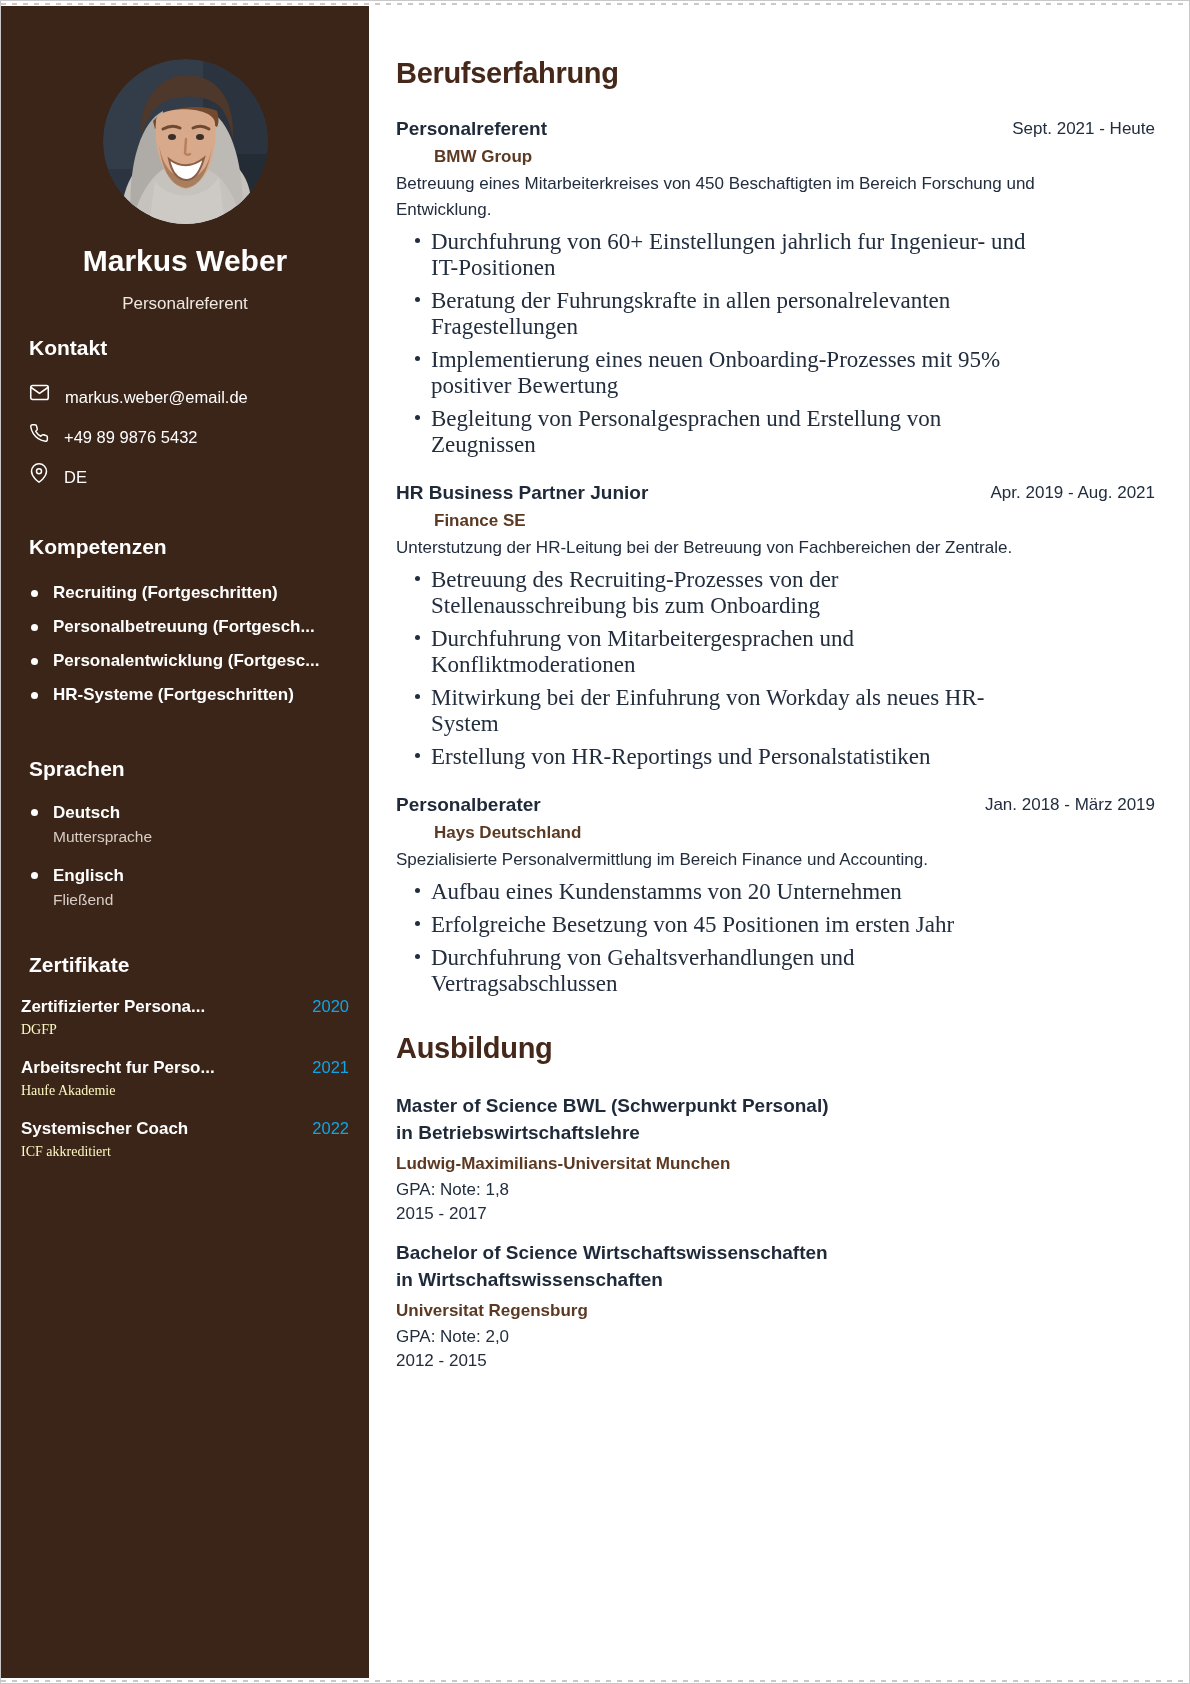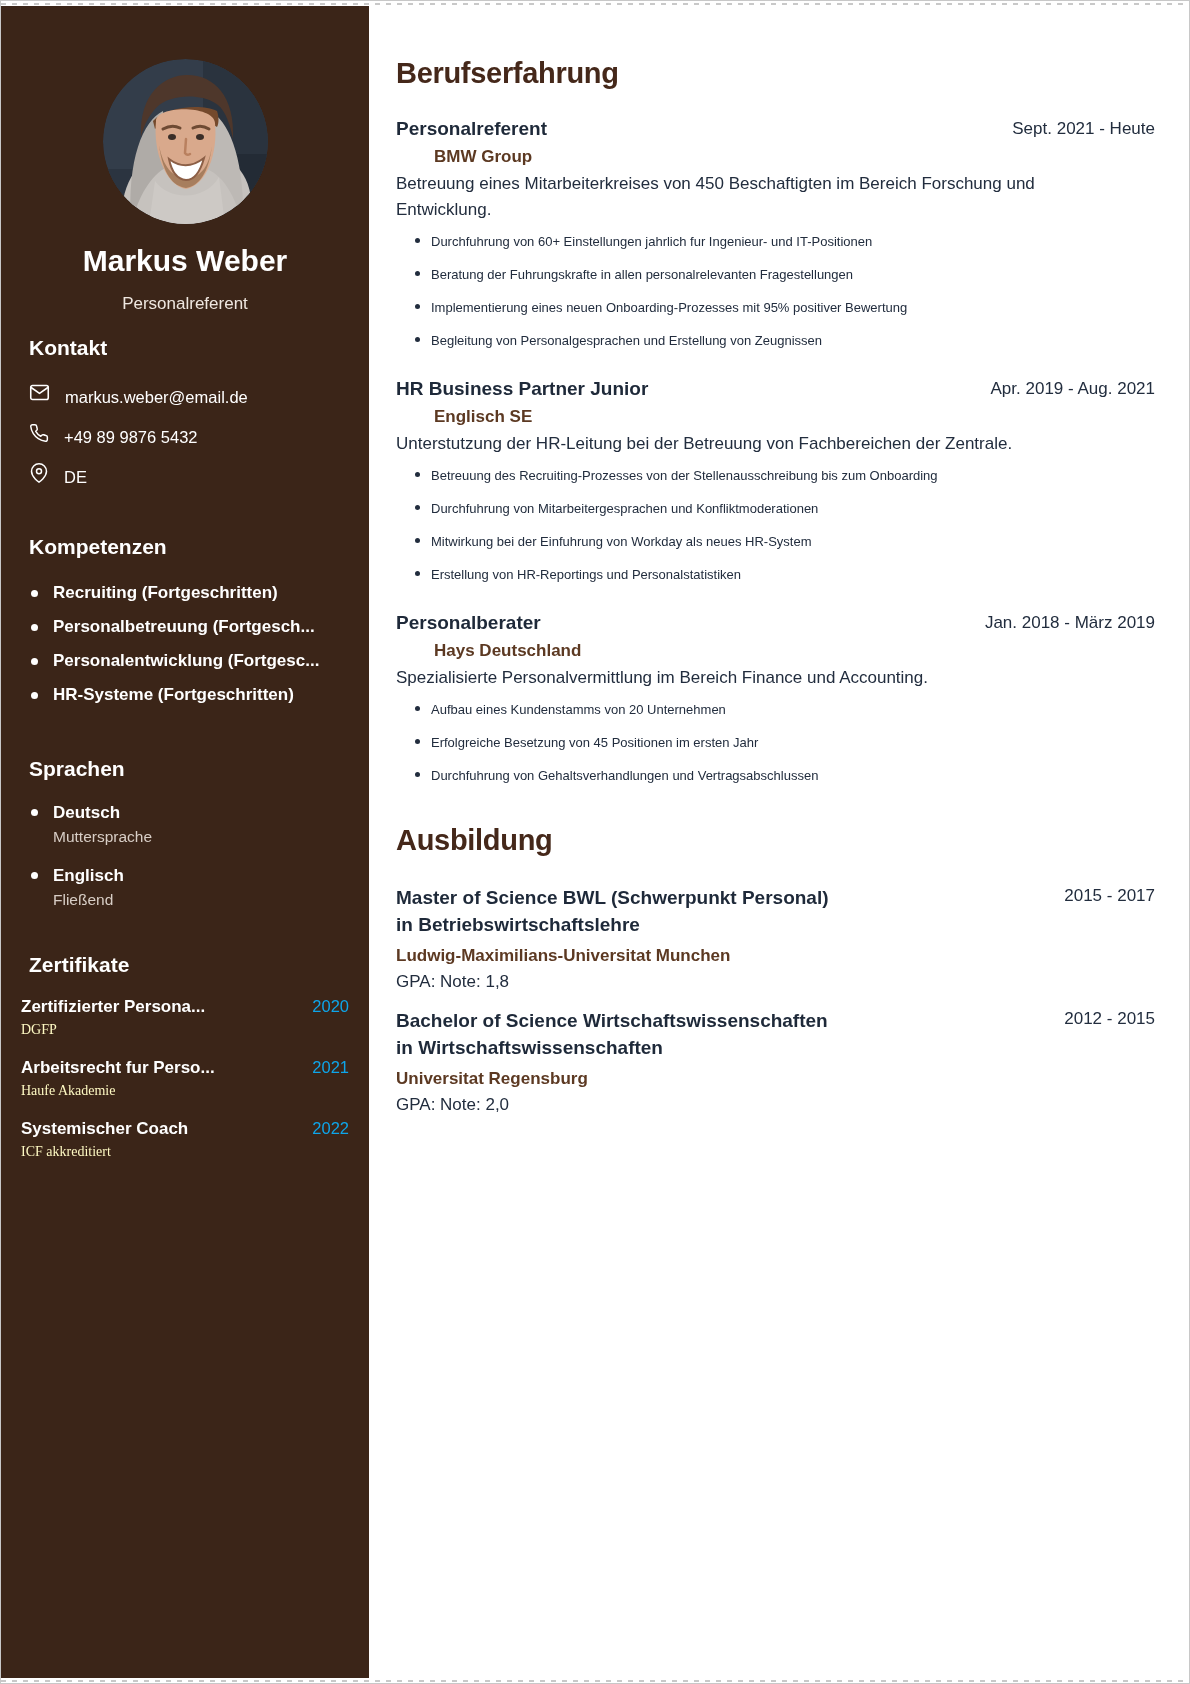--- a/index.html
+++ b/index.html
@@ -64,24 +64,24 @@
   .section-edu { margin-top:34px; }
 
   .job { margin-bottom:23px; }
   .job-head { display:flex; justify-content:space-between; align-items:flex-start; }
   .job-title { font-size:19px; font-weight:700; color:#1E2939; line-height:24px; }
   .dates { font-size:17px; color:#222D3E; line-height:24px; white-space:nowrap; }
   .company { font-size:17px; font-weight:700; color:#5C3922; line-height:22px; margin-top:5px;margin-left:38px; }
   .desc { font-size:17px; line-height:26px; margin-top:3px; max-width:640px; color:#222D3E; }
   .bullets { list-style:none; margin:6px 0 0; padding:0; }
   .bullets li { position:relative; box-sizing:border-box; padding-left:35px; max-width:635px;
-                font-size:13px; line-height:26px; color:#222D3E; margin-bottom:7px; }
+                font-size:23px; line-height:26px; color:#222D3E; margin-bottom:7px;font-family:Liberation Serif, serif; }
   .bullets li::before { content:""; position:absolute; left:19px; top:9px; width:5px; height:5px; border-radius:50%; background:#222D3E; }
 
-  .edu { display:flex; justify-content:space-between; align-items:flex-start; margin-bottom:13px; }
+  .edu { display:flex; justify-content:flex-end; align-items:flex-start; margin-bottom:13px;flex-direction:column; }
   .degree { font-size:19px; font-weight:700; color:#1E2939; line-height:27px; white-space:pre-line; max-width:660px; }
   .school { font-size:17px; font-weight:700; color:#5C3922; line-height:23px; margin-top:6px; }
   .gpa { font-size:17px; color:#222D3E; line-height:24px; margin-top:3px; }
 </style>
 </head>
 <body>
 
 <div class="page">
   <div class="dash"></div>
   <div class="row">
@@ -223,21 +223,21 @@
           <li>Implementierung eines neuen Onboarding-Prozesses mit 95% positiver Bewertung</li>
           <li>Begleitung von Personalgesprachen und Erstellung von Zeugnissen</li>
         </ul>
       </section>
 
       <section class="job">
         <div class="job-head">
           <span class="job-title">HR Business Partner Junior</span>
           <span class="dates">Apr. 2019 - Aug. 2021</span>
         </div>
-        <div class="company">Englisch SE</div>
+        <div class="company">Finance SE</div>
         <div class="desc">Unterstutzung der HR-Leitung bei der Betreuung von Fachbereichen der Zentrale.</div>
         <ul class="bullets">
           <li>Betreuung des Recruiting-Prozesses von der Stellenausschreibung bis zum Onboarding</li>
           <li>Durchfuhrung von Mitarbeitergesprachen und Konfliktmoderationen</li>
           <li>Mitwirkung bei der Einfuhrung von Workday als neues HR-System</li>
           <li>Erstellung von HR-Reportings und Personalstatistiken</li>
         </ul>
       </section>
 
       <section class="job">

